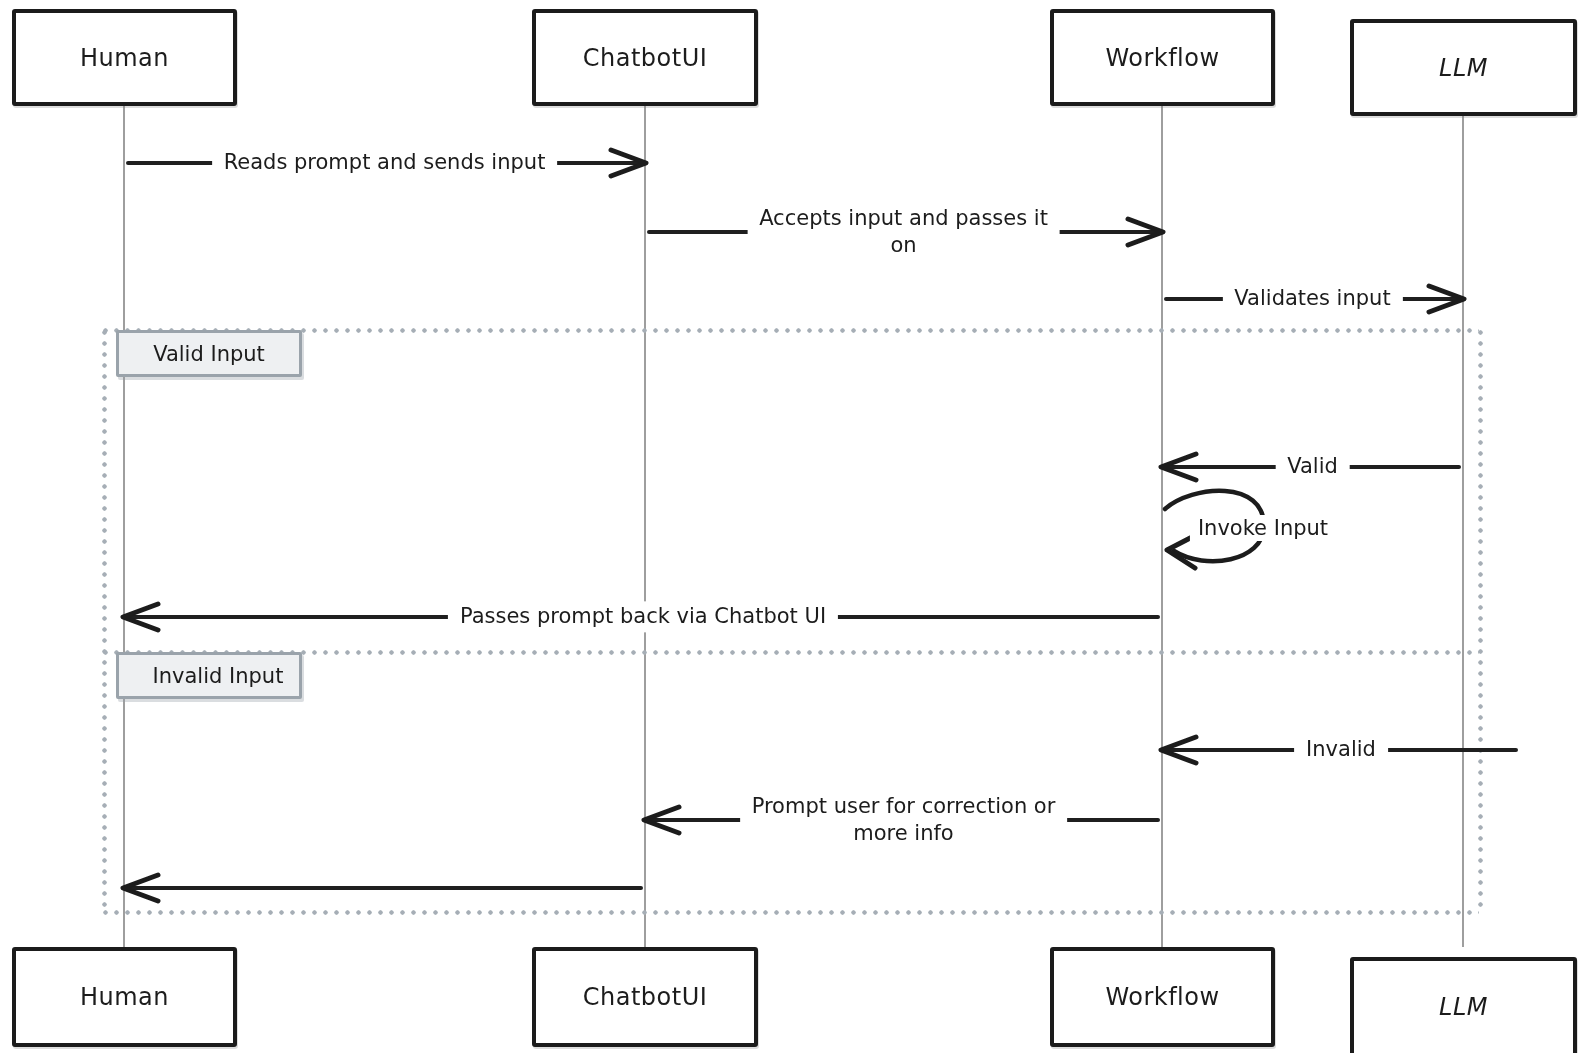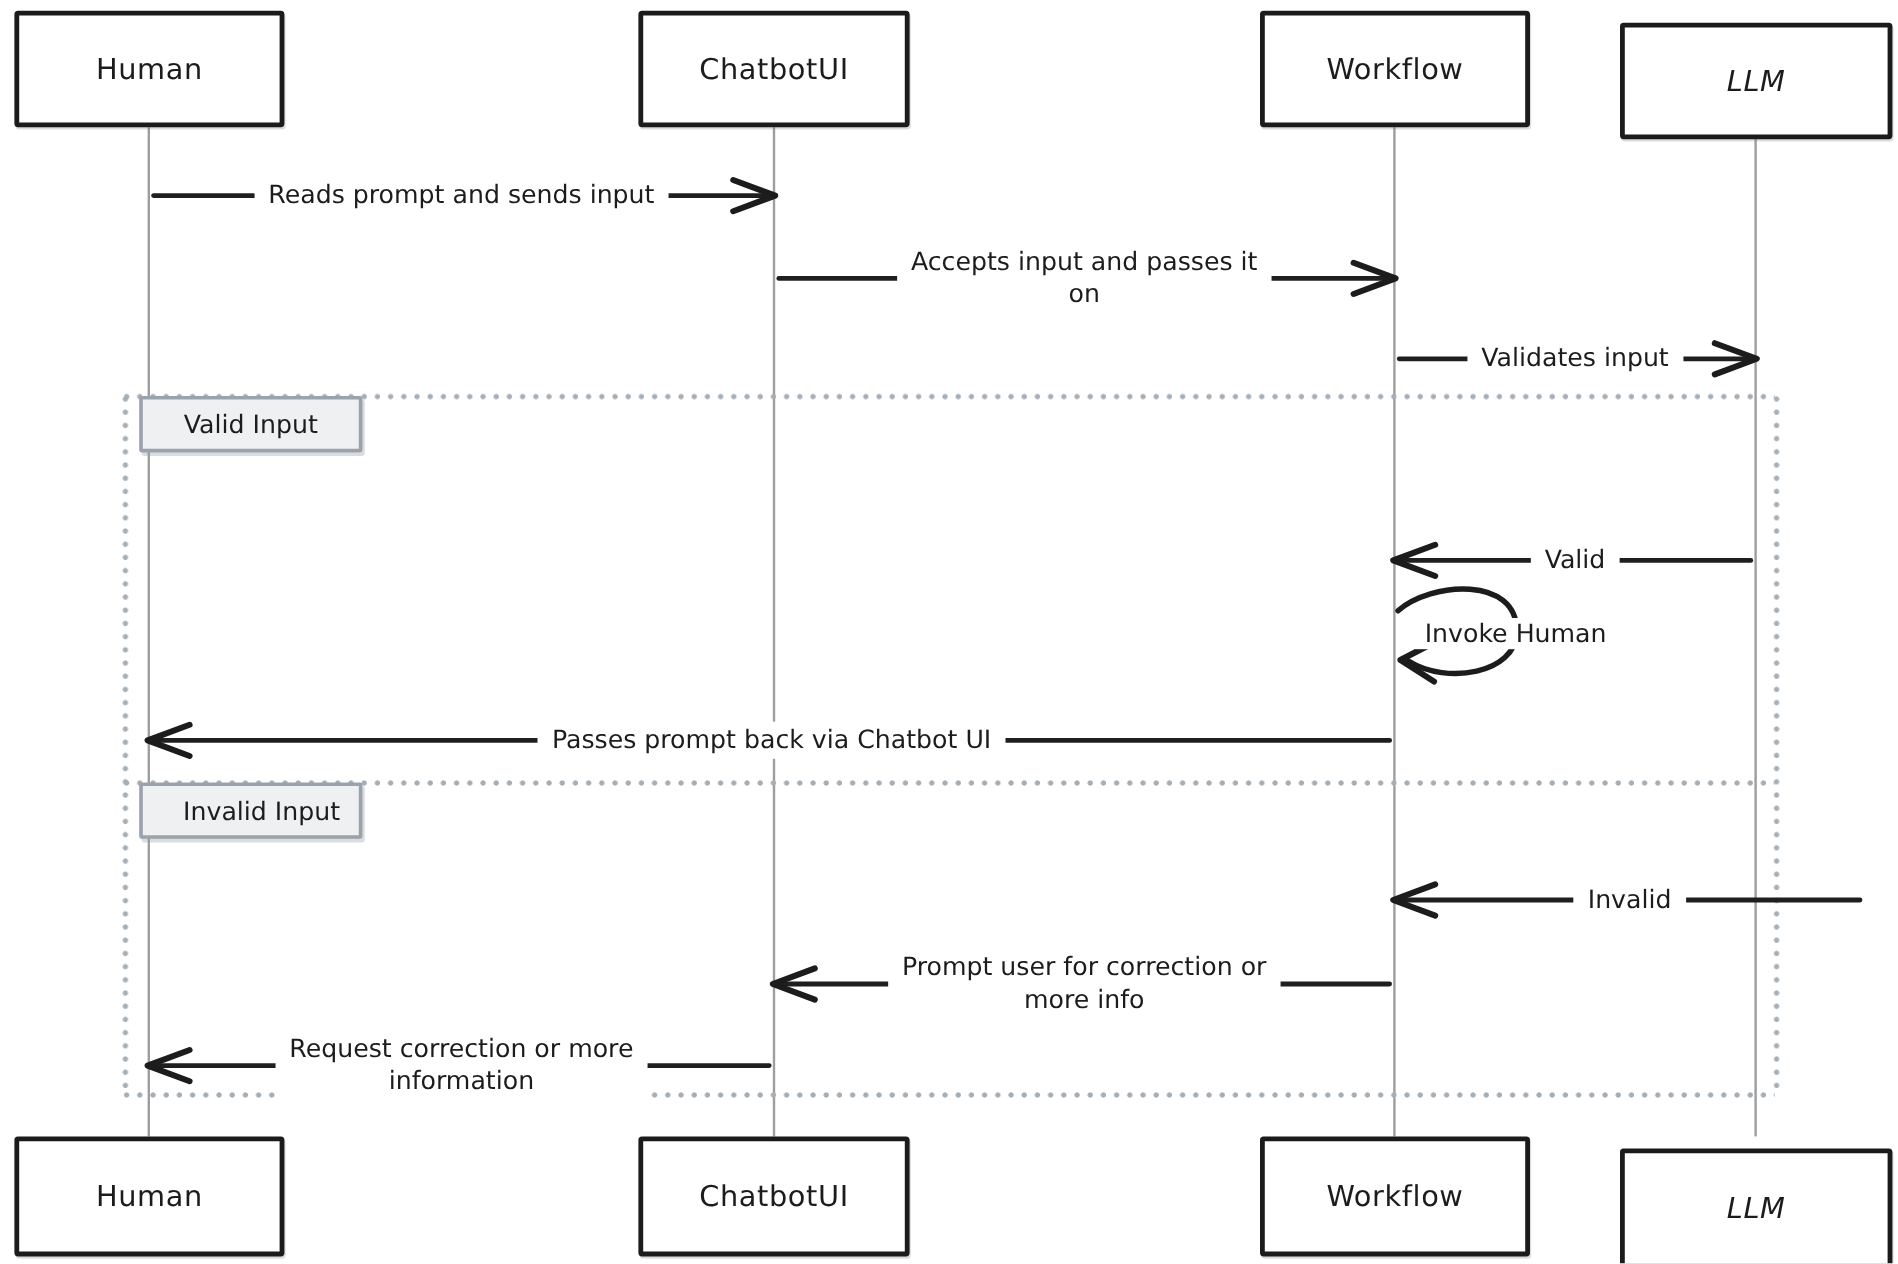--- a/index.html
+++ b/index.html
@@ -88,31 +88,31 @@
         <polyline points="38,4 3,17 38,30" fill="none" stroke="#1c1c1c" stroke-width="5" stroke-linecap="round" stroke-linejoin="round"></polyline>
       </svg>
       <div class="msg-label">
         <div class="ml">Valid</div>
       </div>
     </div>
     <svg width="112" height="92" viewBox="0 0 112 92" style="position: absolute; left: 1162px; top: 483px; overflow: visible;">
       <path d="M 3 26 C 30 2, 103 -4, 102 44 C 101 78, 44 88, 12 68" stroke-width="4.5" fill="none" stroke="#1c1c1c" stroke-linecap="round" stroke-linejoin="round"></path>
       <polyline points="34,52 5,67 33,85" fill="none" stroke="#1c1c1c" stroke-width="5" stroke-linecap="round" stroke-linejoin="round"></polyline>
     </svg>
-    <div class="loop-label" style="left: 1263px; top: 528px;">Invoke Human</div>
+    <div class="loop-label" style="left: 1263px; top: 528px;">Invoke Input</div>
     <div class="msg" style="left: 124px; top: 597px; width: 1038px;">
       <div class="msg-line"></div>
       <svg width="44" height="34" viewBox="0 0 44 34" class="arrow left">
         <polyline points="38,4 3,17 38,30" fill="none" stroke="#1c1c1c" stroke-width="5" stroke-linecap="round" stroke-linejoin="round"></polyline>
       </svg>
       <div class="msg-label">
         <div class="ml">Passes prompt back via Chatbot UI</div>
       </div>
     </div>
-    <div class="msg" style="left: 1162px; top: 730px; width: 358px; padding-left: 34px;">
+    <div class="msg" style="left: 1162px; top: 730px; width: 358px;">
       <div class="msg-line"></div>
       <svg width="44" height="34" viewBox="0 0 44 34" class="arrow left">
         <polyline points="38,4 3,17 38,30" fill="none" stroke="#1c1c1c" stroke-width="5" stroke-linecap="round" stroke-linejoin="round"></polyline>
       </svg>
       <div class="msg-label">
         <div class="ml">Invalid</div>
       </div>
     </div>
     <div class="msg" style="left: 645px; top: 800px; width: 517px;">
       <div class="msg-line"></div>
@@ -122,24 +122,20 @@
       <div class="msg-label">
         <div class="ml">Prompt user for correction or</div>
         <div class="ml">more info</div>
       </div>
     </div>
     <div class="msg" style="left: 124px; top: 868px; width: 521px;">
       <div class="msg-line"></div>
       <svg width="44" height="34" viewBox="0 0 44 34" class="arrow left">
         <polyline points="38,4 3,17 38,30" fill="none" stroke="#1c1c1c" stroke-width="5" stroke-linecap="round" stroke-linejoin="round"></polyline>
       </svg>
-      <div class="msg-label">
-        <div class="ml">Request correction or more</div>
-        <div class="ml">information</div>
-      </div>
     </div>
     <div class="actor" style="left: 12px; top: 9px; width: 225px; height: 97px;">
       <span>Human</span>
     </div>
     <div class="actor" style="left: 532px; top: 9px; width: 226px; height: 97px;">
       <span>ChatbotUI</span>
     </div>
     <div class="actor" style="left: 1050px; top: 9px; width: 225px; height: 97px;">
       <span>Workflow</span>
     </div>

